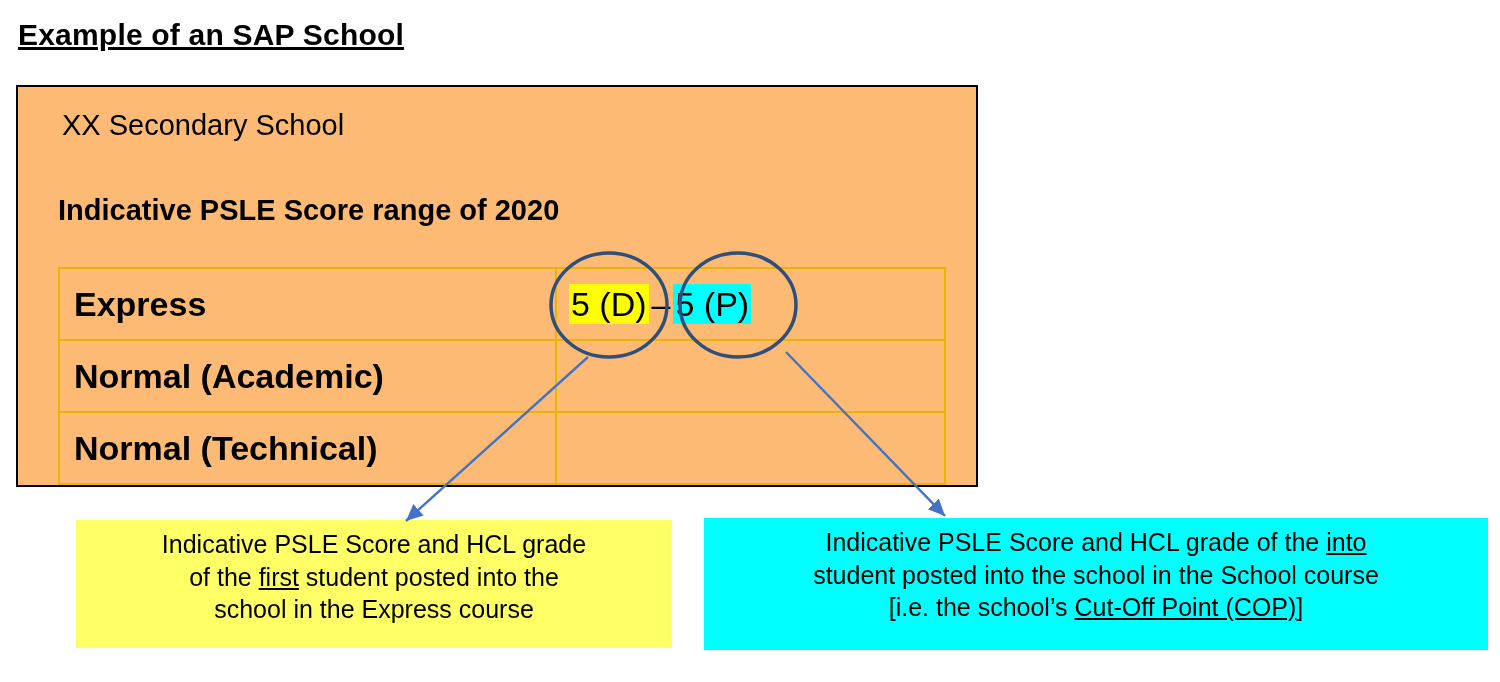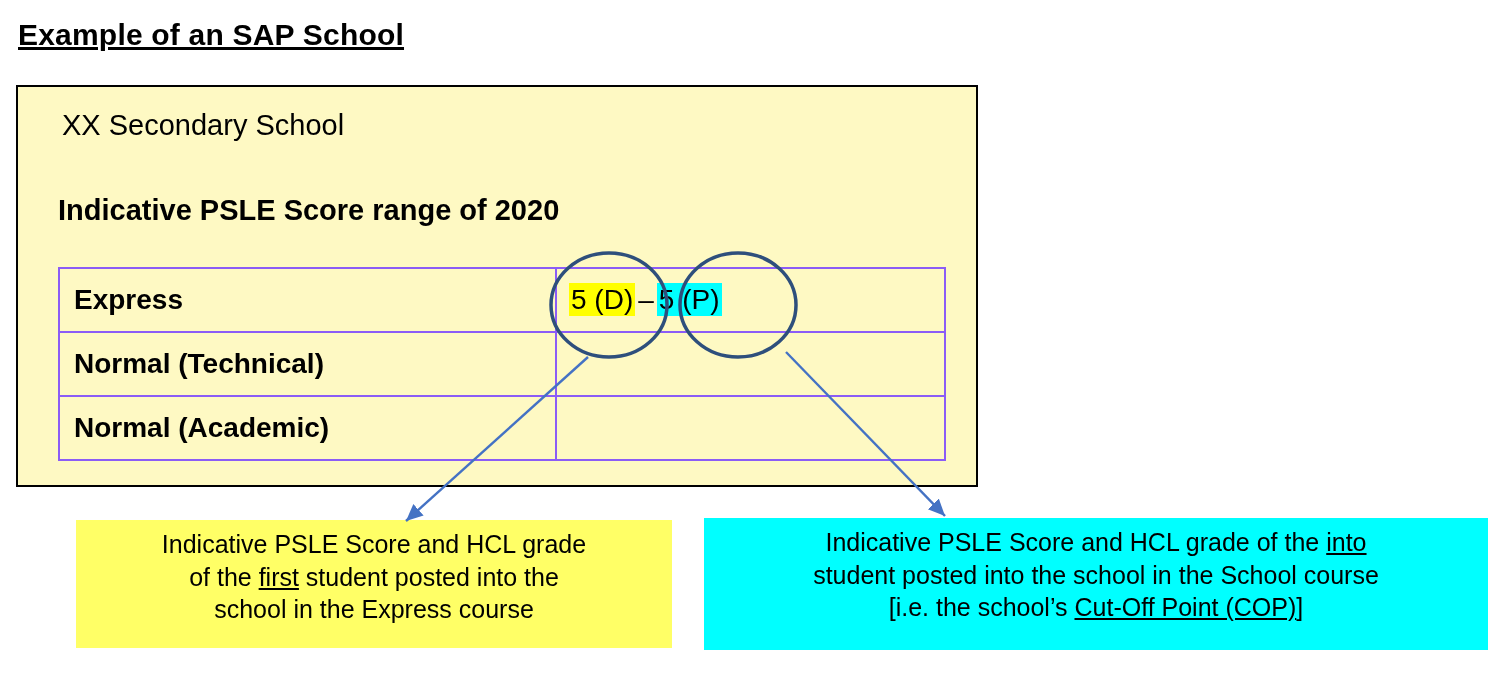--- a/index.html
+++ b/index.html
@@ -33,21 +33,21 @@
 
   
   #school-box {
     position: absolute;
     left: 16px;
     top: 85px;
     width: 962px;
     height: 402px;
     border: 2px solid #000000;
     box-sizing: border-box;
-    background: #fef9c3;
+    background: #fdba74;
   }
   #school-name {
     position: absolute;
     left: 44px;
     top: 22px;
     font-size: 29px;
     white-space: nowrap;
   }
   #range-label {
     position: absolute;
@@ -61,24 +61,24 @@
   
   #course-table {
     position: absolute;
     left: 40px;
     top: 180px;
     width: 886px;
     border-collapse: collapse;
     table-layout: fixed;
   }
   #course-table td {
-    border: 2px solid #8b5cf6;
-    height: 64px;
+    border: 2px solid #eab308;
+    height: 72px;
     padding: 0 0 0 14px;
-    font-size: 28px;
+    font-size: 34px;
     font-weight: bold;
     vertical-align: middle;
     box-sizing: border-box;
   }
   #course-table td.course-name { width: 497px; }
   #course-table td.score-cell {
     width: 389px;
     font-weight: normal;
     padding-left: 12px;
     white-space: nowrap;
@@ -142,25 +142,25 @@
 
     <table id="course-table">
       <tbody>
         <tr>
           <td class="course-name">Express</td>
           <td class="score-cell">
             <span class="hl-yellow">5 (D)</span><span class="dash">–</span><span class="hl-cyan">5 (P)</span>
           </td>
         </tr>
         <tr>
-          <td class="course-name">Normal (Technical)</td>
+          <td class="course-name">Normal (Academic)</td>
           <td class="score-cell"></td>
         </tr>
         <tr>
-          <td class="course-name">Normal (Academic)</td>
+          <td class="course-name">Normal (Technical)</td>
           <td class="score-cell"></td>
         </tr>
       </tbody>
     </table>
   </div>
 
   <div id="callout-first" class="callout">
     <span>Indicative PSLE Score and HCL grade</span><br>
     <span>of the </span><span class="u">first</span><span> student posted into the</span><br>
     <span>school in the Express course</span>

